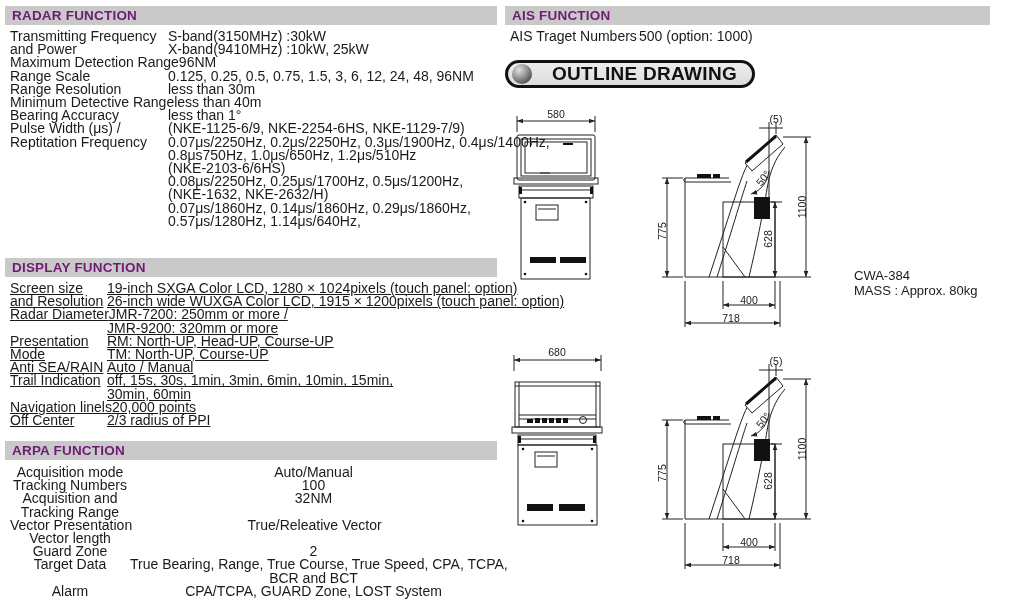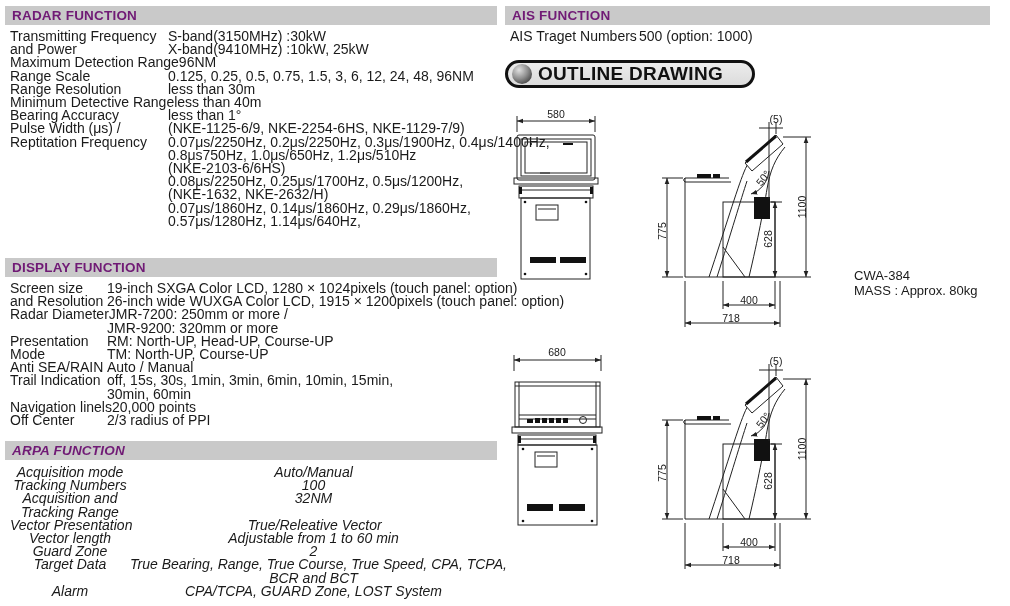--- a/index.html
+++ b/index.html
@@ -23,36 +23,36 @@
     letter-spacing:0.2px;
     color:#701a75;
   }
   .rows { padding-left:5px; }
   .spec-row { display:flex; font-size:14px; line-height:13.2px; white-space:nowrap; }
   .spec-label { flex:0 0 var(--lw); }
   .spec-value { flex:1; }
   #sec-radar   { left:5px; top:6px;   width:492px; --lw:158px; }
   #sec-radar .rows { margin-top:5px; }
   #sec-display { left:5px; top:258px; width:492px; --lw:97px; }
-  #sec-display .rows { margin-top:5px; }
-  #sec-arpa    { left:5px; top:441px; width:492px;font-style:italic; --lw:120px; }
+  #sec-display .rows { margin-top:5px;text-decoration:underline; }
+  #sec-arpa    { left:5px; top:441px; width:492px; --lw:120px; }
   #sec-arpa .rows { margin-top:6px;text-align:center; }
   #sec-ais     { left:505px; top:6px; width:485px; --lw:129px; }
   #sec-ais .rows { margin-top:5px; }
 
   .badge {
     position:absolute;
     left:505px; top:60px;
     width:250px; height:28px;
     border:3px solid #111;
     border-radius:16px;
     background:linear-gradient(#ececec,#dcdcdc);
     display:flex;
     align-items:center;
-    gap:6px;
+    gap:20px;
     padding-left:4px;
   }
   .sphere {
     width:20px; height:20px;
     border-radius:50%;
     background:radial-gradient(circle at 35% 30%, #e0e0e0, #909090 45%, #3c3c3c 85%);
     flex:0 0 auto;
   }
   .badge-text { font-size:19px; font-weight:bold; color:#111; letter-spacing:0.3px; white-space:nowrap; }
 
@@ -288,21 +288,20 @@
       <div class="spec-row">
         <span class="spec-label">Tracking Range</span>
         <span class="spec-value"></span>
       </div>
       <div class="spec-row">
         <span class="spec-label">Vector Presentation</span>
         <span class="spec-value">True/Releative Vector</span>
       </div>
       <div class="spec-row">
         <span class="spec-label">Vector length</span>
-        <span class="spec-value">Adjustable from 1 to 60 min</span>
       </div>
       <div class="spec-row">
         <span class="spec-label">Guard Zone</span>
         <span class="spec-value">2</span>
       </div>
       <div class="spec-row">
         <span class="spec-label">Target Data</span>
         <span class="spec-value">True Bearing, Range, True Course, True Speed, CPA, TCPA,</span>
       </div>
       <div class="spec-row">

